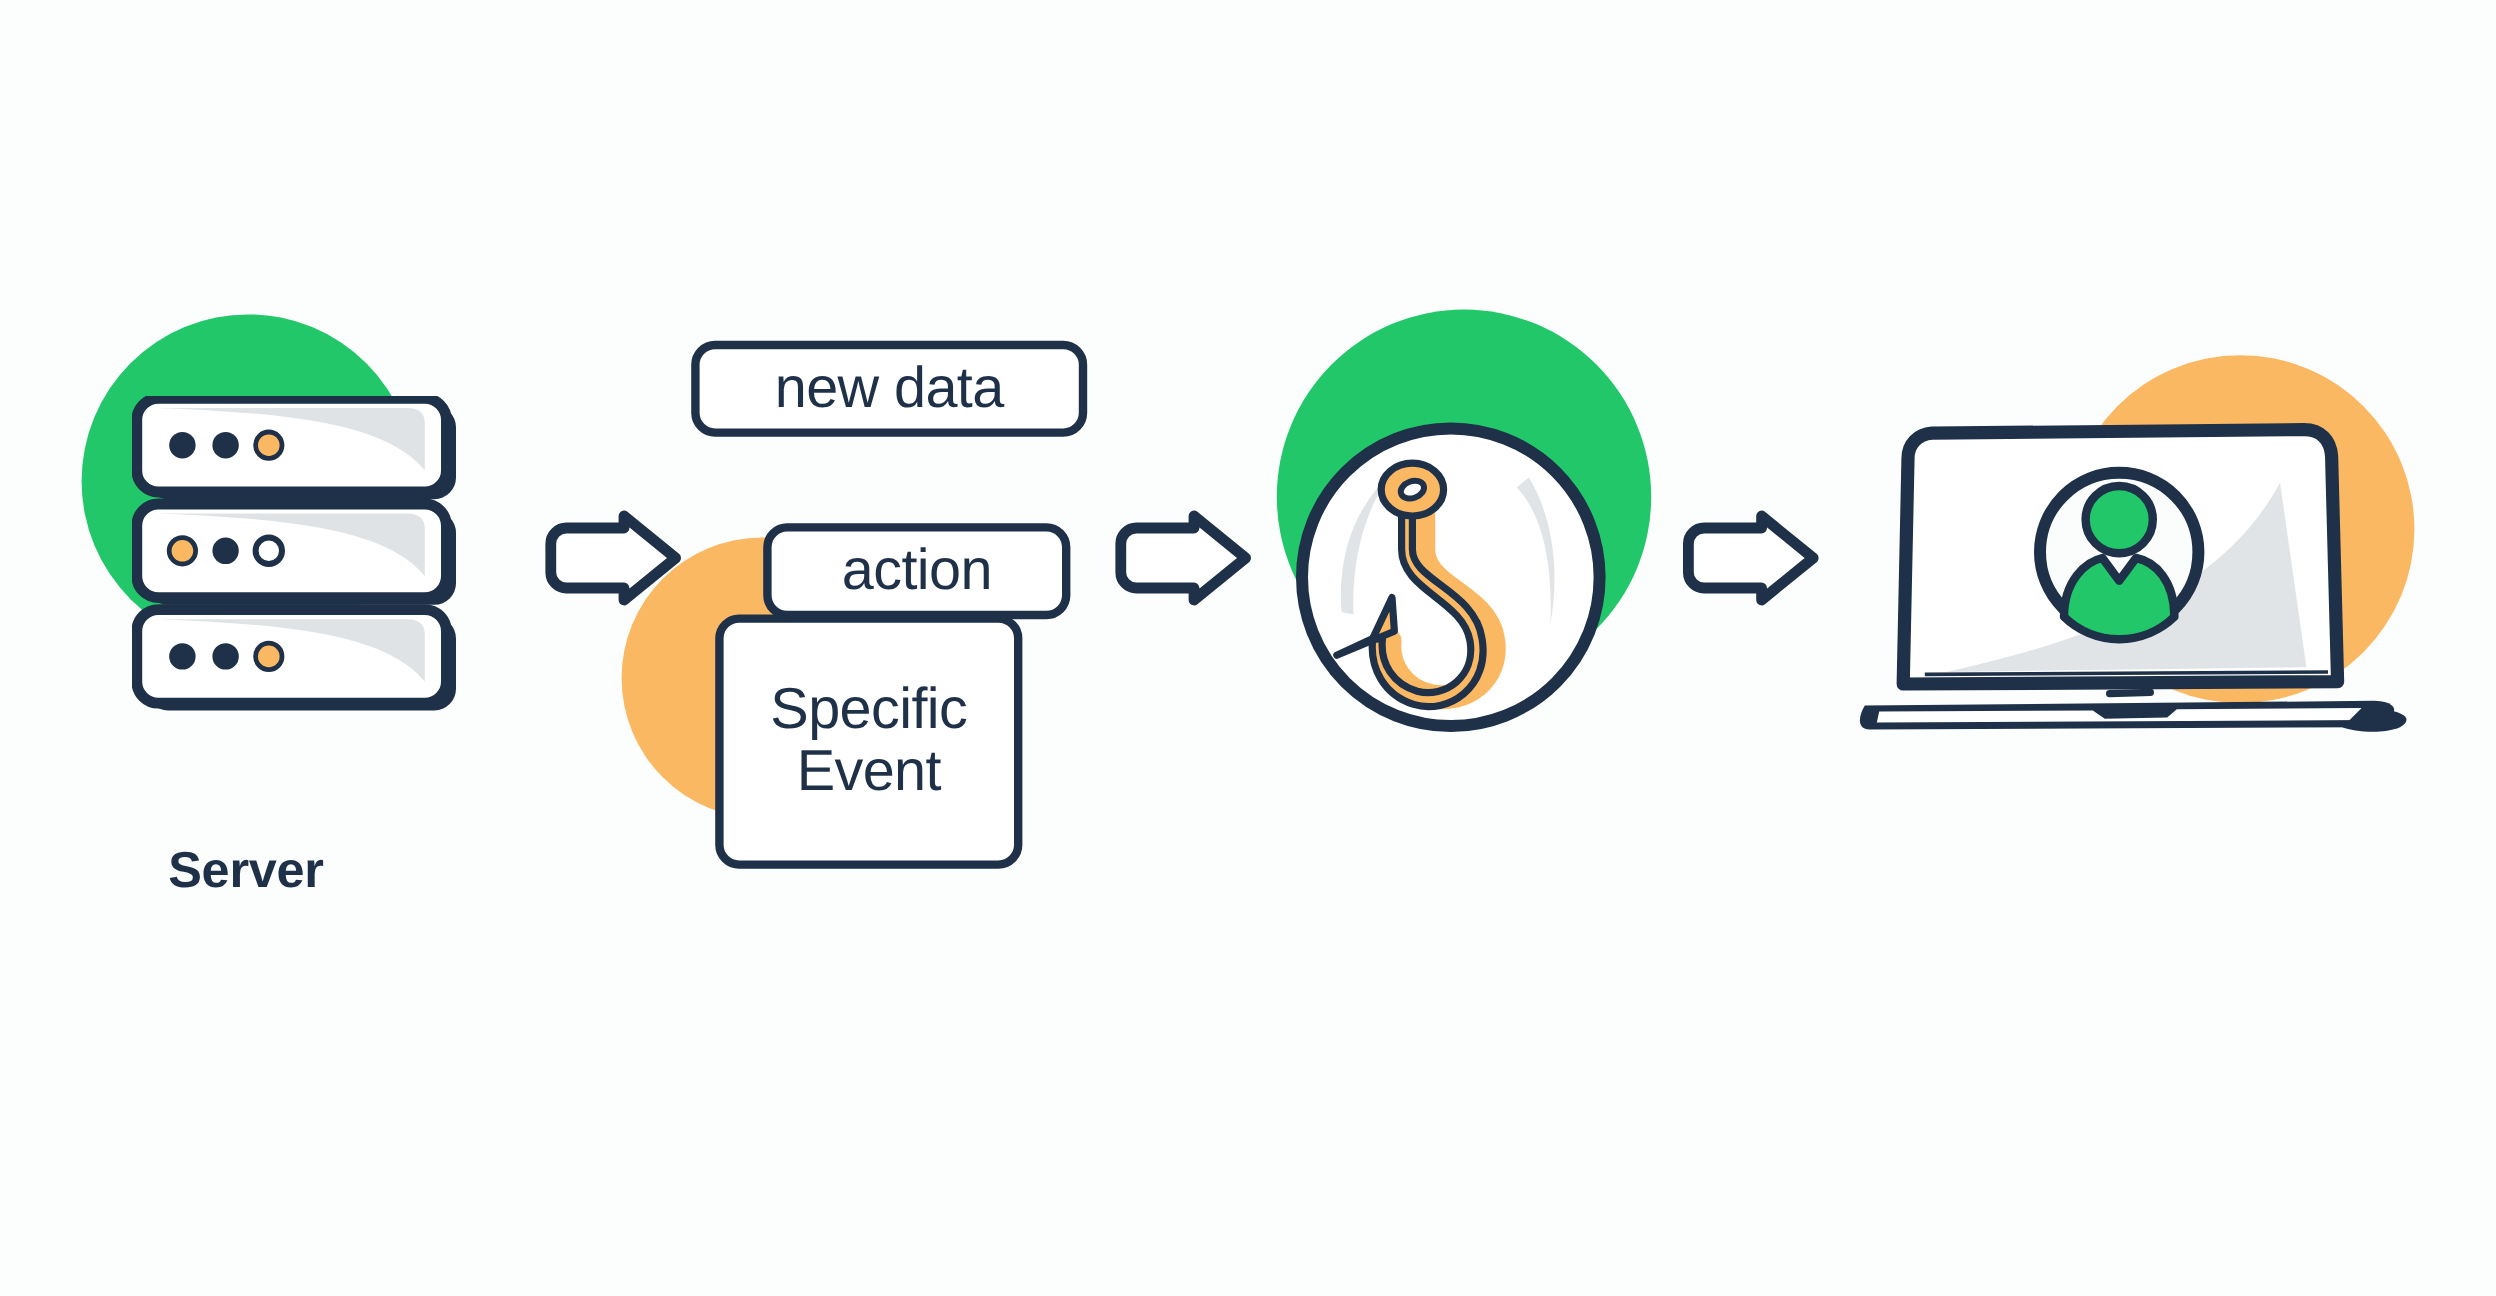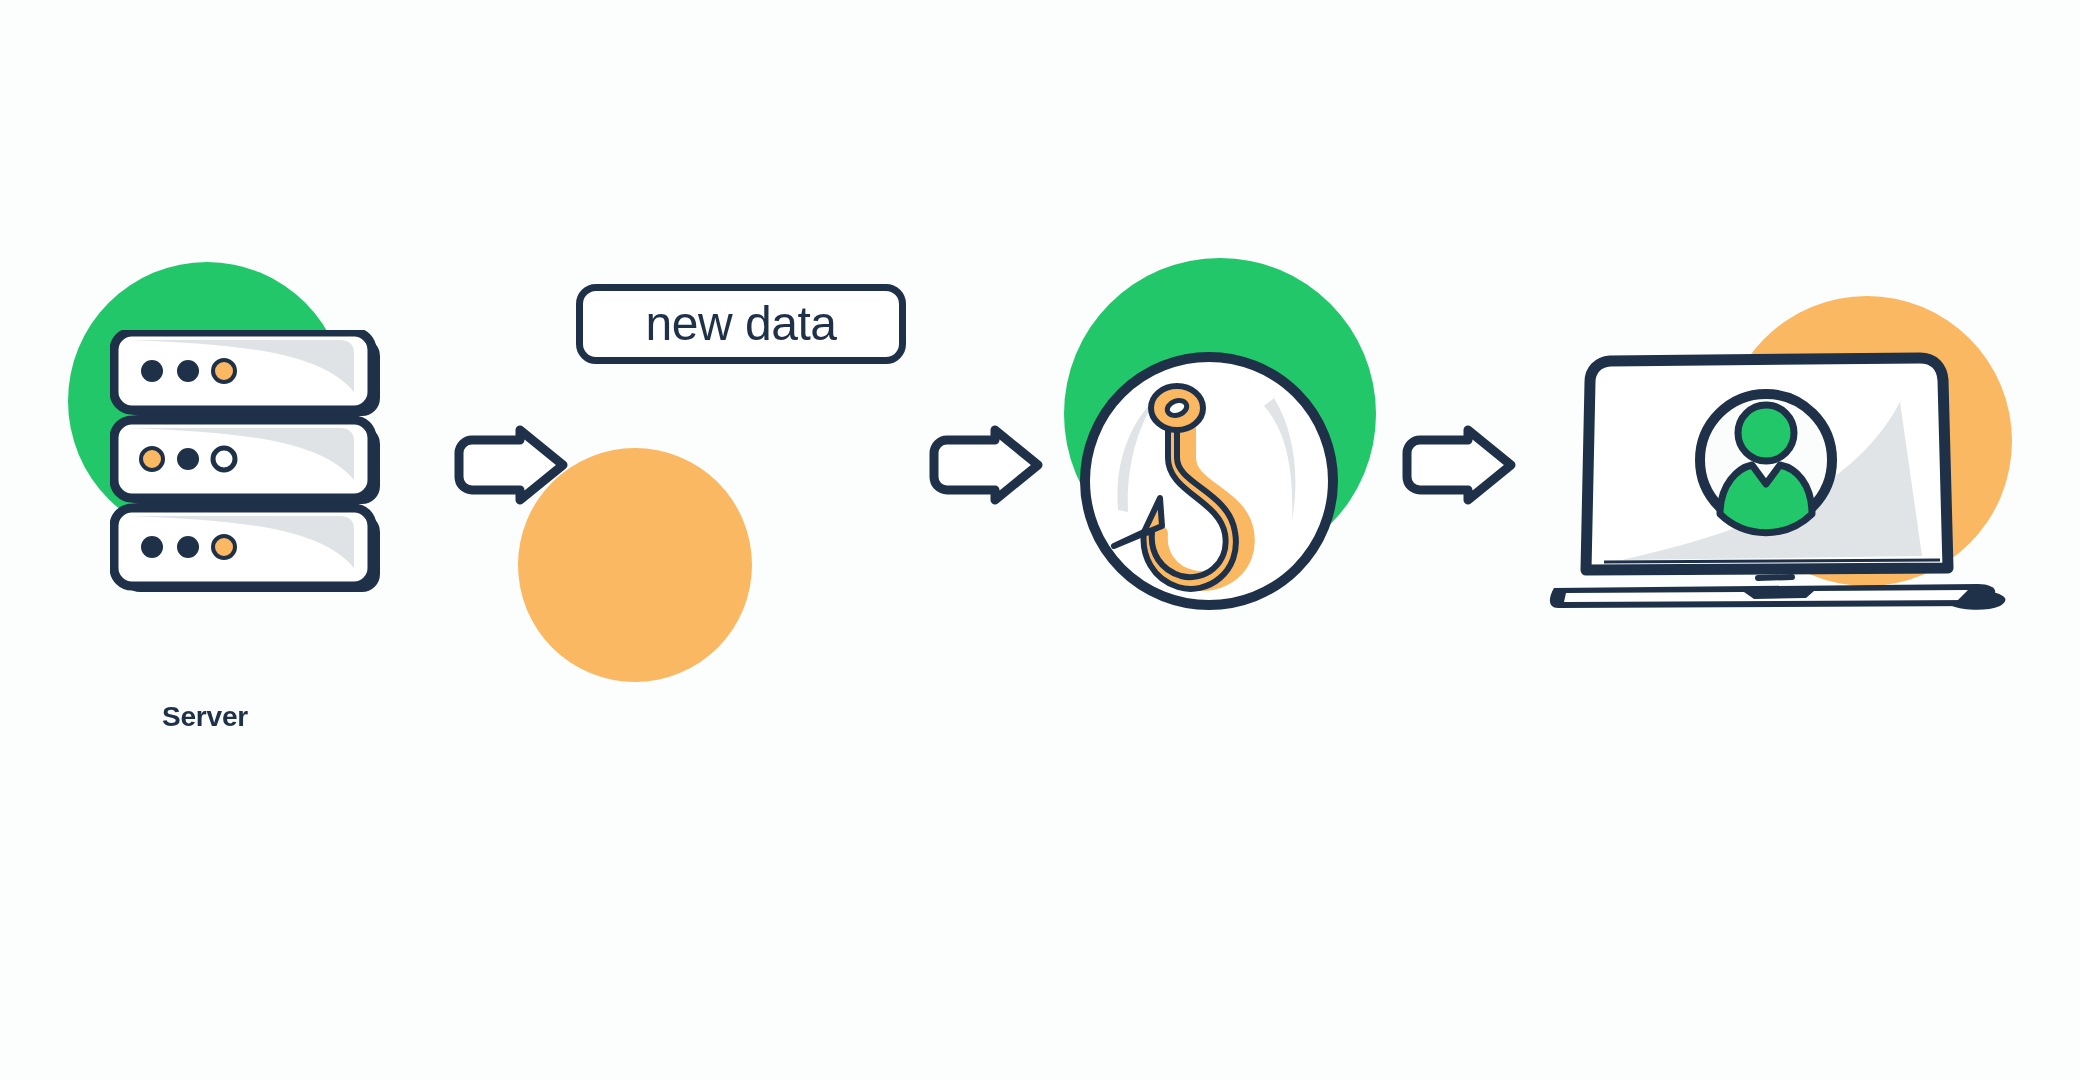--- a/index.html
+++ b/index.html
@@ -42,21 +42,21 @@
   .blob-orange-laptop {
     left: 1722px; top: 296px;
     width: 290px; height: 290px;
     background: #FBB863;
   }
 
   
   .stage-label {
     color: #1F3148;
     font-weight: bold;
-    font-size: 28px;
+    font-size: 42px;
     line-height: 1.18;
     text-align: center;
     letter-spacing: -0.2px;
     white-space: pre-line;
   }
   .label-server  { left: 60px;   top: 700px; width: 290px; }
   .label-webhook { left: 1040px; top: 700px; width: 360px; }
   .label-client  { left: 1490px; top: 700px; width: 560px; }
 
   
@@ -124,20 +124,23 @@
 
   <div class="abs stage-label label-server">Server</div>
 
   <div class="abs arrow" style="left:450px; top:425px; width:120px; height:80px; z-index:7;">
     <svg width="120" height="80" viewBox="0 0 120 80" xmlns="http://www.w3.org/2000/svg">
       <path d="M9 28 A13 13 0 0 1 22 15 L70 15 L70 5 L113 40 L70 75 L70 65 L22 65 A13 13 0 0 1 9 52 Z" fill="#FFFFFF" stroke="#1F3148" stroke-width="9" stroke-linejoin="round"></path>
     </svg>
   </div>
 
   <div class="abs token-box token-0">new data</div>
+  <div class="abs token-box token-2">action</div>
+  <div class="abs token-box token-3">Specific
+Event</div>
 
   <div class="abs arrow" style="left:925px; top:425px; width:120px; height:80px; z-index:7;">
     <svg width="120" height="80" viewBox="0 0 120 80" xmlns="http://www.w3.org/2000/svg">
       <path d="M9 28 A13 13 0 0 1 22 15 L70 15 L70 5 L113 40 L70 75 L70 65 L22 65 A13 13 0 0 1 9 52 Z" fill="#FFFFFF" stroke="#1F3148" stroke-width="9" stroke-linejoin="round"></path>
     </svg>
   </div>
 
   <div class="abs illus" style="left:1078px; top:350px; width:262px; height:262px; z-index:5;">
     <svg width="262" height="262" viewBox="0 0 262 262" xmlns="http://www.w3.org/2000/svg">
       <circle cx="131" cy="131" r="124" fill="#FFFFFF" stroke="#1F3148" stroke-width="10"></circle>

